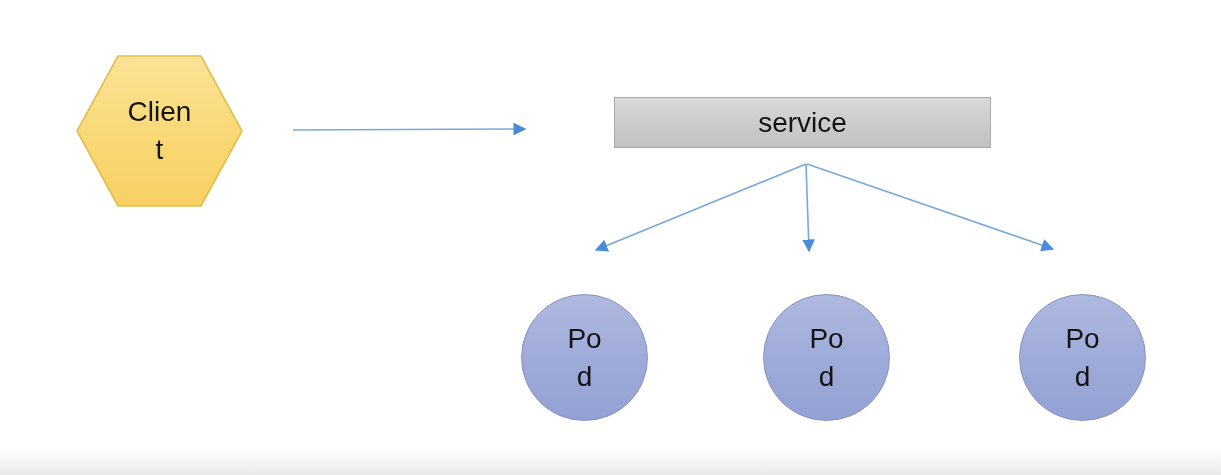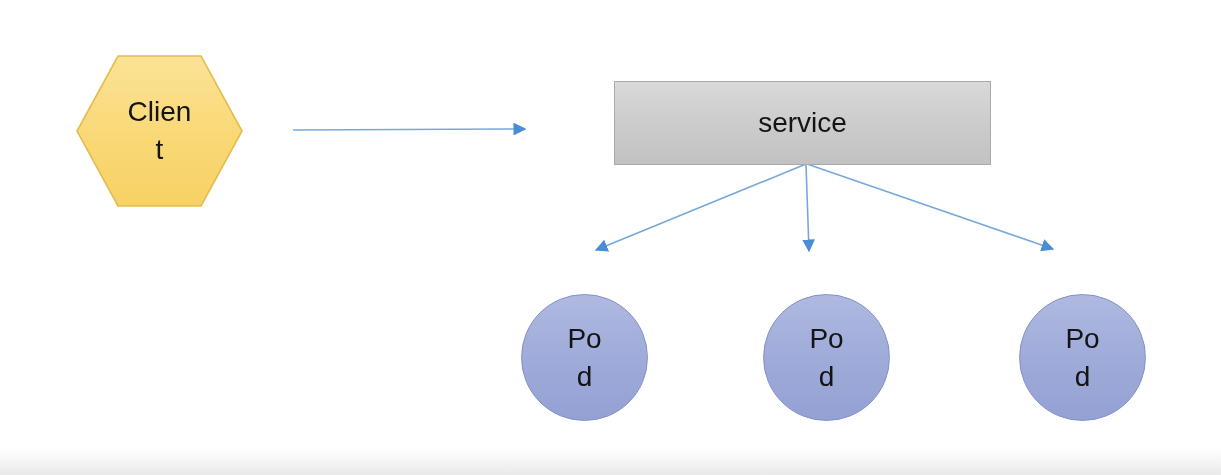--- a/index.html
+++ b/index.html
@@ -51,23 +51,23 @@
     left: 0;
     top: 0;
     width: 100%;
     height: 100%;
     z-index: 1;
   }
 
   
   .node-service {
     left: 614px;
-    top: 81px;
+    top: 97px;
     width: 377px;
-    height: 84px;
+    height: 51px;
     background: linear-gradient(180deg, #d9d9d9 0%, #cbcbcb 55%, #c2c2c2 100%);
     border: 1px solid #a9a9a9;
     box-sizing: border-box;
   }
 
   
   .node-pod {
     top: 294px;
     width: 127px;
     height: 127px;

